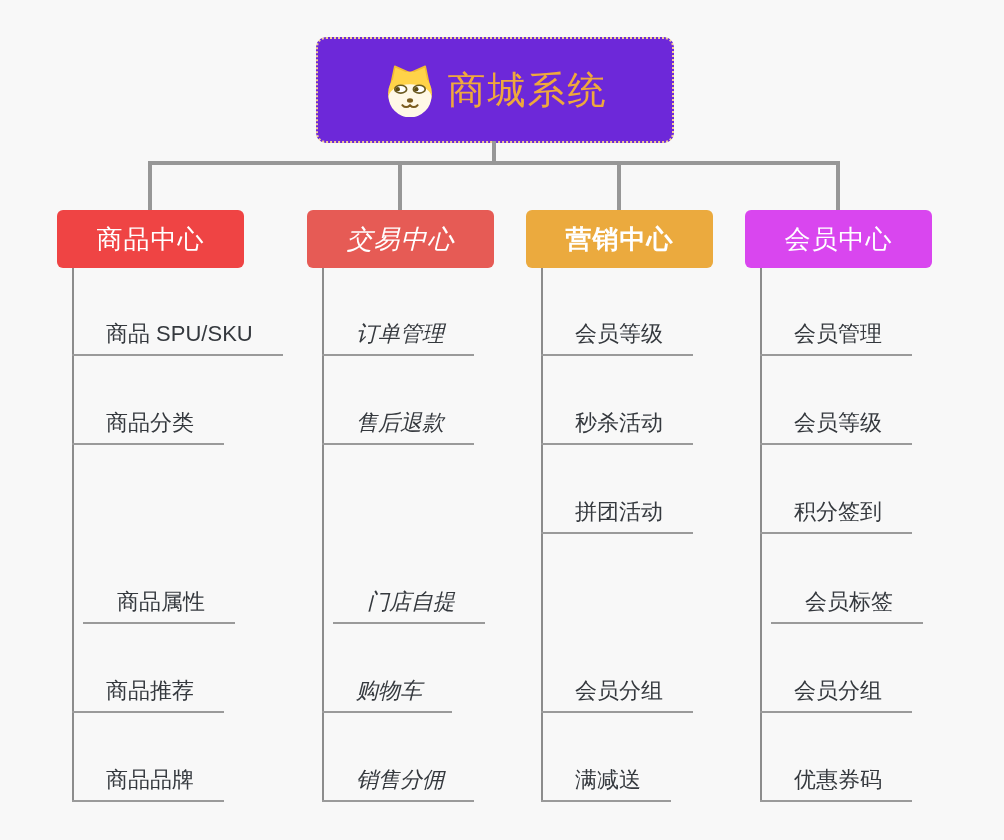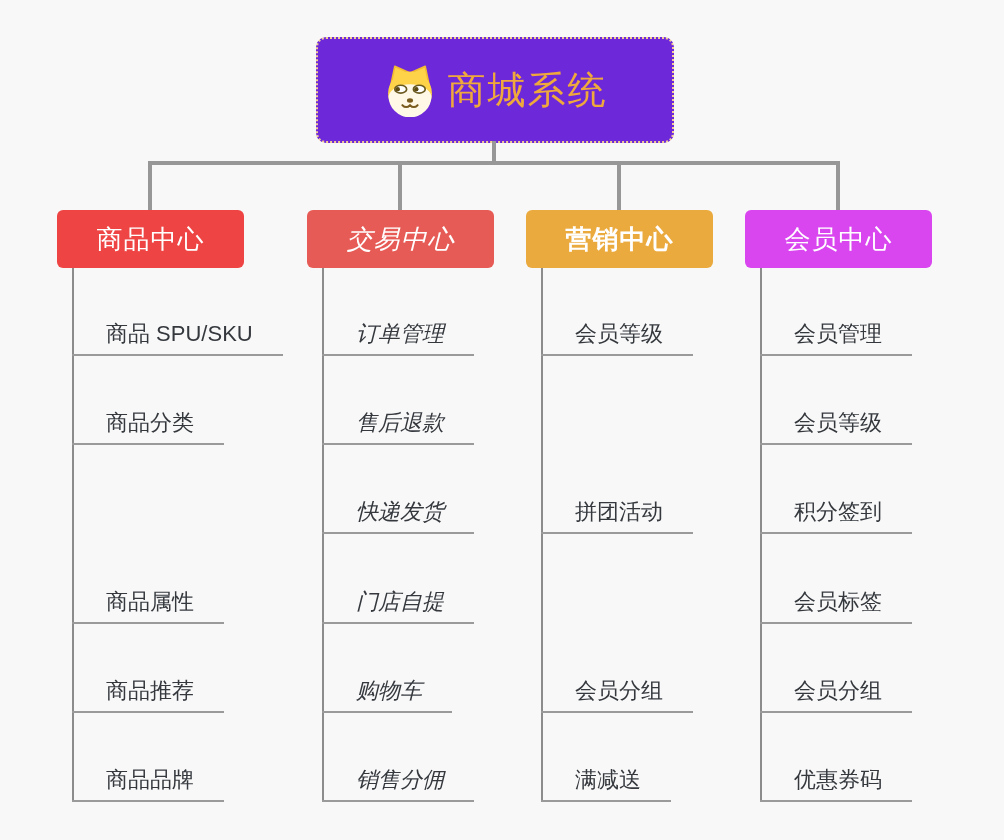--- a/index.html
+++ b/index.html
@@ -61,21 +61,21 @@
     position:absolute;left:0;
     display:inline-block;
     padding:0 30px 5px 34px;
     border-bottom:2px solid #9a9a9a;
     font-size:22px;line-height:30px;color:#35393e;
     white-space:nowrap;
   }
   .r0{top:51px;}
   .r1{top:140px;}
   .r2{top:229px;}
-  .r3{top:319px;}
+  .r3{top:319px;margin-left:11px;}
   .r4{top:408px;}
   .r5{top:497px;}
 </style>
 </head>
 <body>
 
 <div class="canvas">
 
   <div class="root-node">
     <svg class="dog-icon" viewBox="0 0 64 64" aria-hidden="true">
@@ -111,29 +111,29 @@
     <div class="leaf r1">商品分类</div>
     <div class="leaf r3">商品属性</div>
     <div class="leaf r4">商品推荐</div>
     <div class="leaf r5">商品品牌</div>
   </div>
 
   <div class="col c1">
     <div class="trunk"></div>
     <div class="leaf r0">订单管理</div>
     <div class="leaf r1">售后退款</div>
-    <div class="leaf r2">快递发货</div>
     <div class="leaf r3">门店自提</div>
     <div class="leaf r4">购物车</div>
     <div class="leaf r5">销售分佣</div>
   </div>
 
   <div class="col c2">
     <div class="trunk"></div>
     <div class="leaf r0">会员等级</div>
+    <div class="leaf r1">秒杀活动</div>
     <div class="leaf r2">拼团活动</div>
     <div class="leaf r4">会员分组</div>
     <div class="leaf r5">满减送</div>
   </div>
 
   <div class="col c3">
     <div class="trunk"></div>
     <div class="leaf r0">会员管理</div>
     <div class="leaf r1">会员等级</div>
     <div class="leaf r2">积分签到</div>

